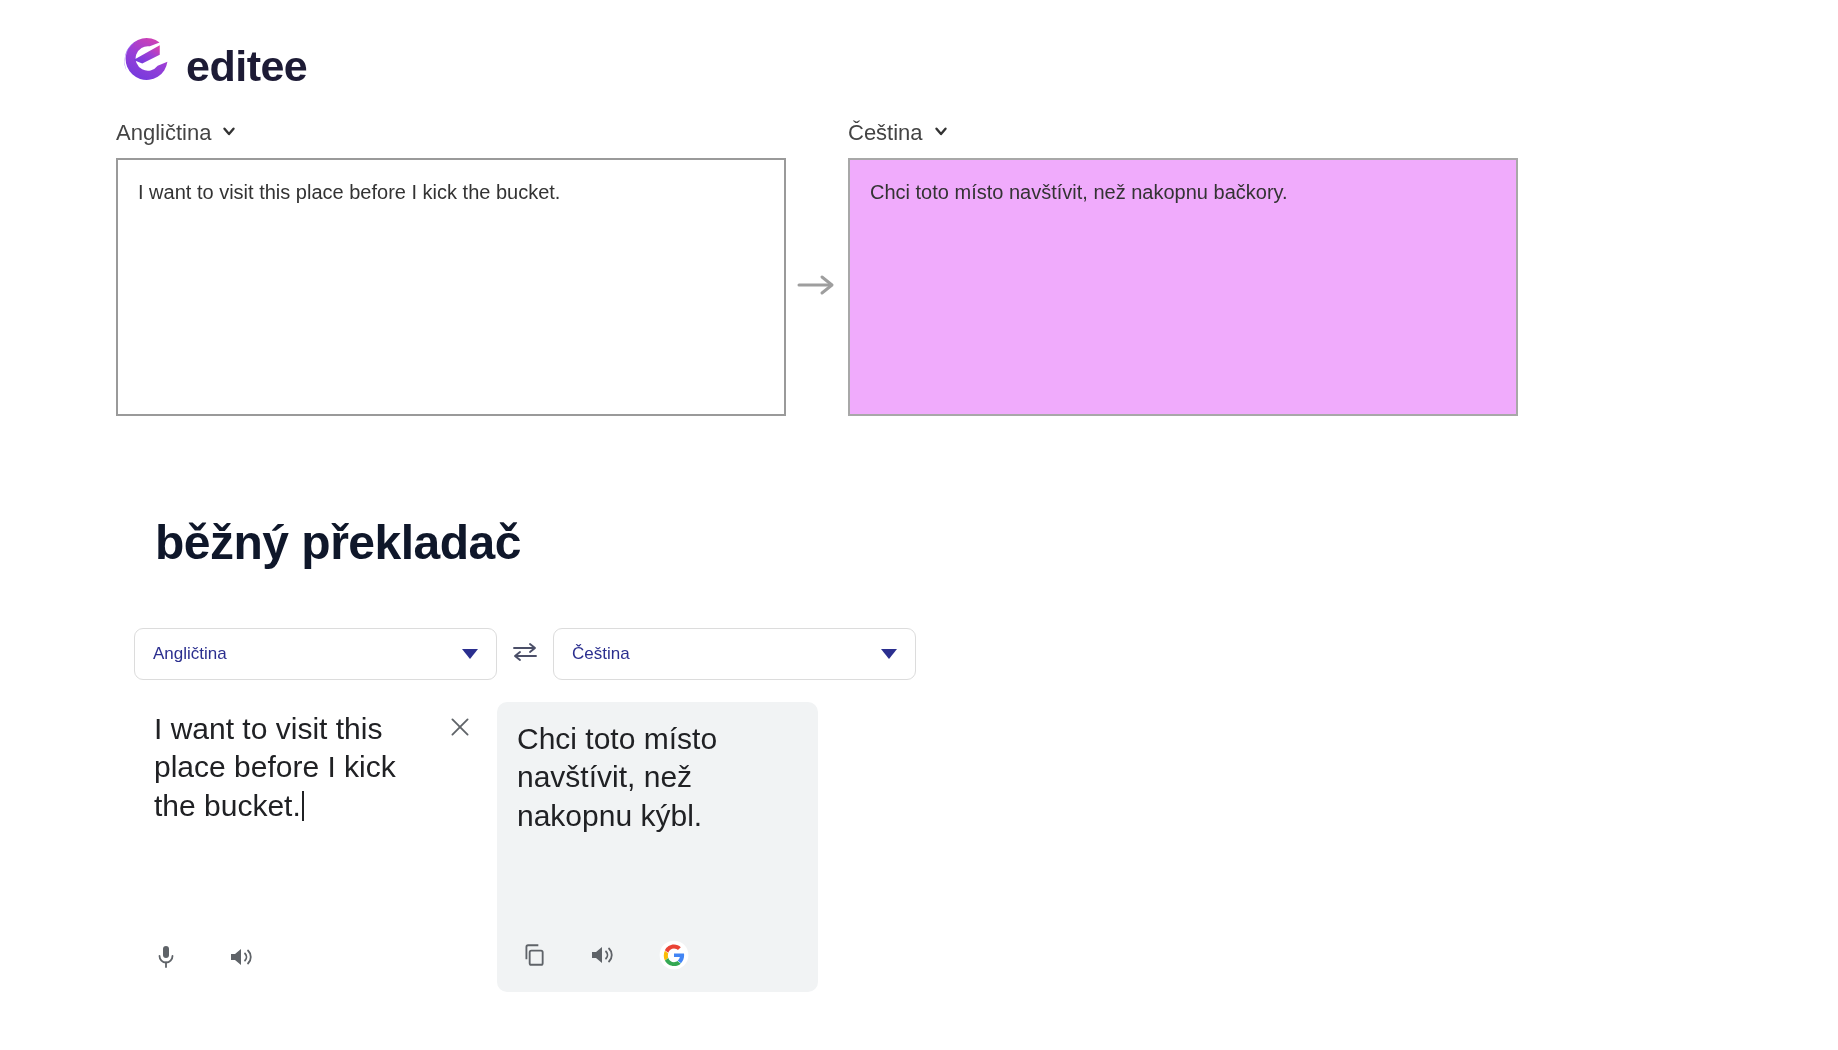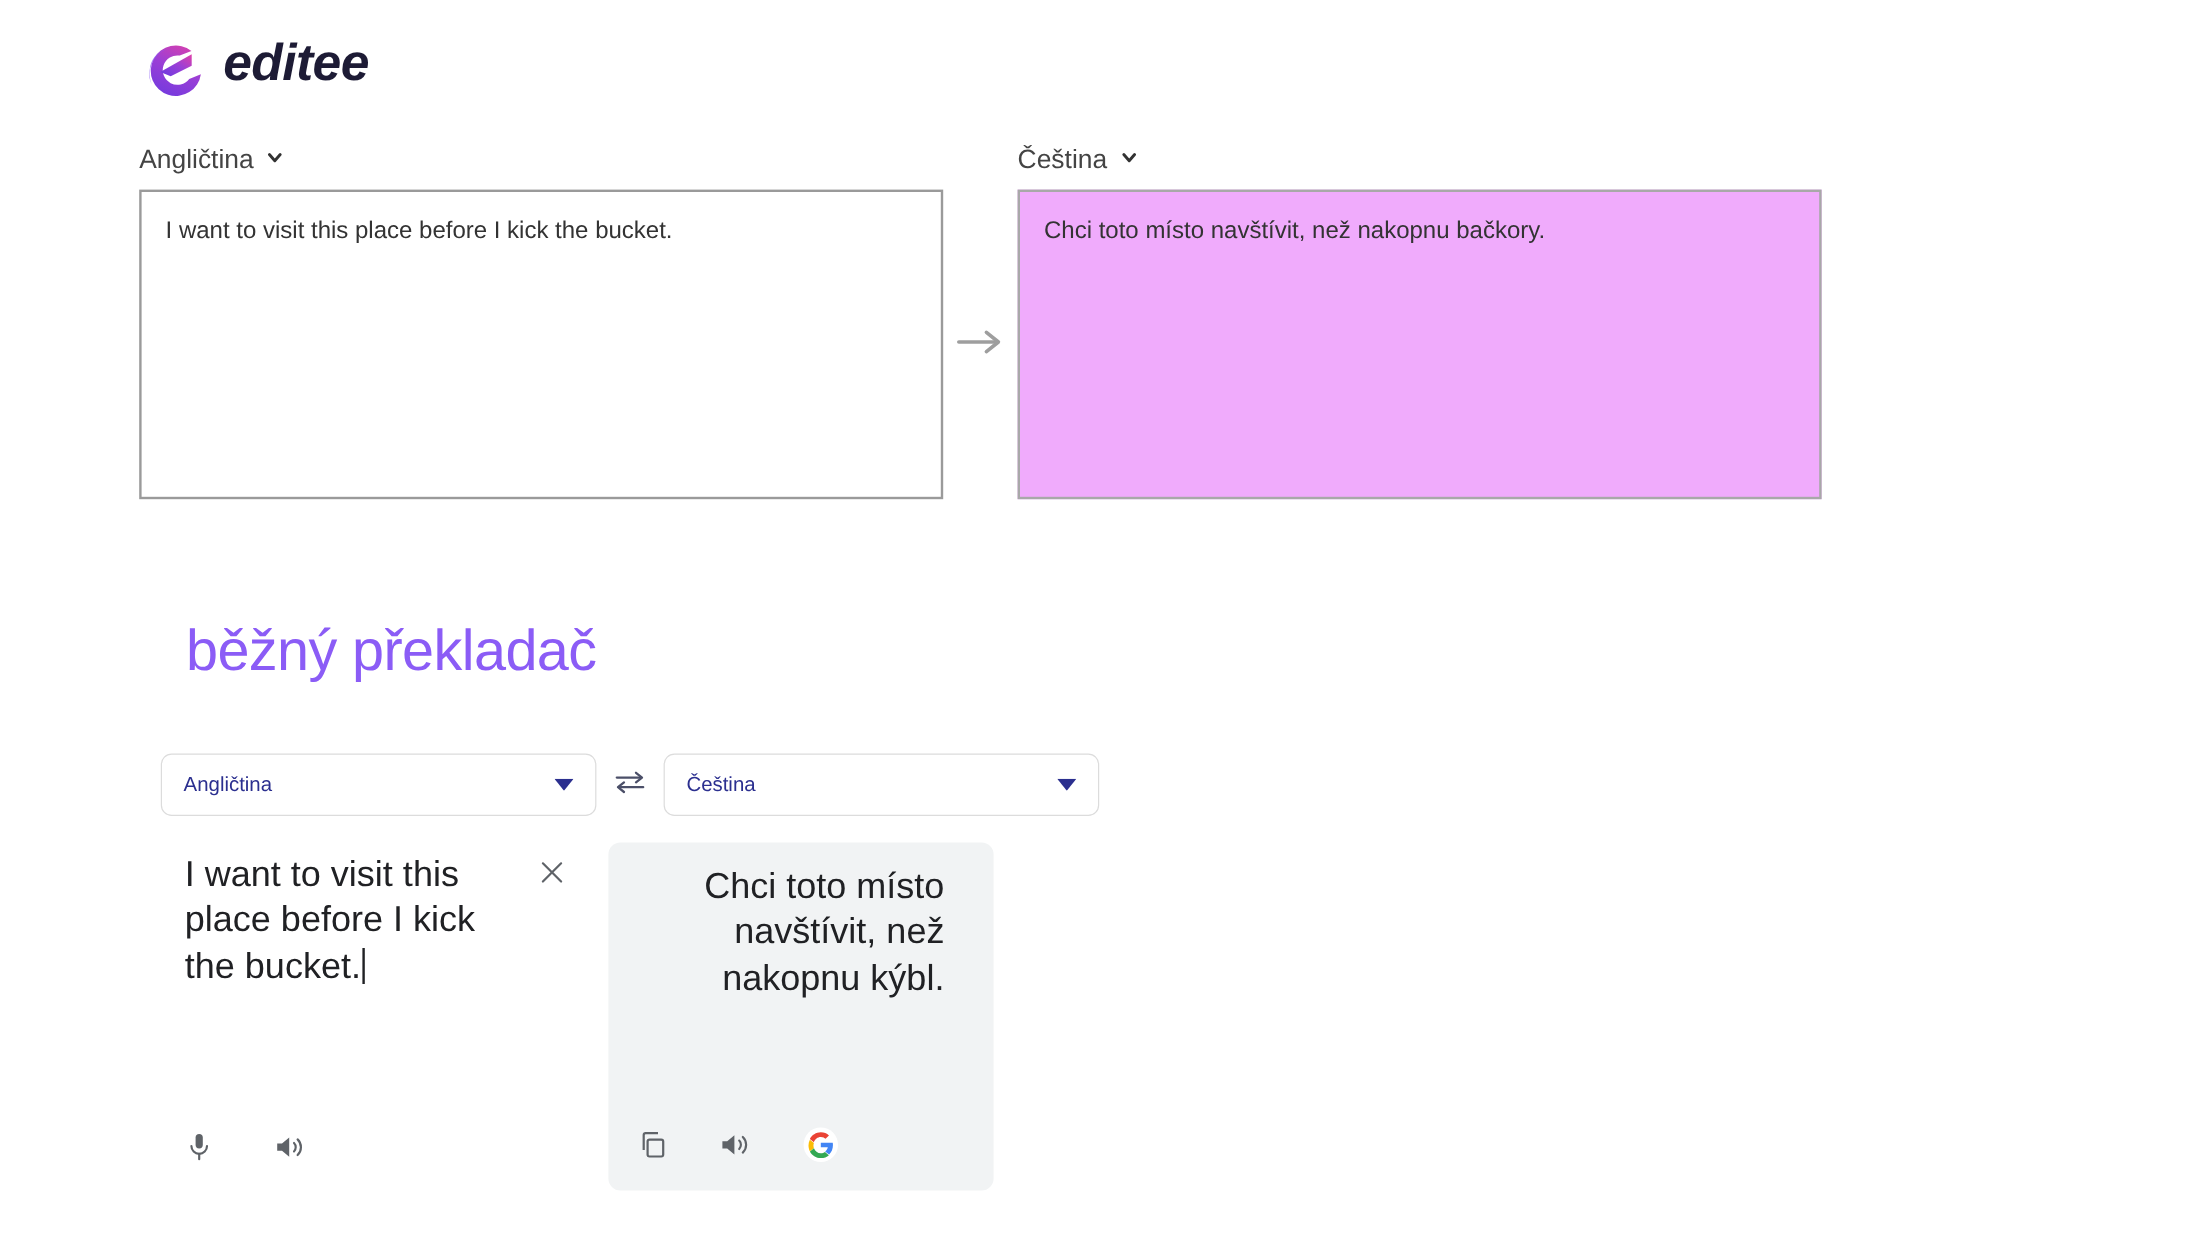--- a/index.html
+++ b/index.html
@@ -10,23 +10,22 @@
     font-family: "Liberation Sans", sans-serif;
     overflow: hidden;
   }
   .page { position: relative; width: 1838px; height: 1050px; background: #fff; }
 
   
   .brand {
     position: absolute;
     left: 116px; top: 32px;
     display: flex;
-    align-items: flex-start;
+    align-items: flex-end;
     gap: 14px;
-    font-style: italic;
   }
   .brand-mark { width: 56px; height: 56px; display: block; }
   .brand-name {
     font-size: 43px;
     font-weight: 700;
     color: #1d1b35;
     letter-spacing: -0.5px;
     line-height: 1;
   }
 
@@ -71,22 +70,22 @@
     display: flex;
     align-items: center;
     justify-content: center;
   }
 
   
   .section-heading {
     position: absolute;
     left: 155px; top: 515px;
     font-size: 48px;
-    font-weight: 400;
-    color: #8b5cf6;
+    font-weight: 700;
+    color: #0f172a;
     letter-spacing: -0.5px;
   }
 
   
   .gt {
     position: absolute;
     left: 134px; top: 628px;
     width: 820px;
   }
   .gt-selectors {
@@ -151,22 +150,21 @@
     gap: 50px;
   }
 
   .gt-target {
     width: 321px;
     min-height: 290px;
     background: #f1f3f4;
     border-radius: 10px;
     padding: 18px 20px 18px 20px;
     position: relative;
-    margin-left: 10px;
-    text-align: right;
+    margin-left: 0;
   }
   .gt-target-text {
     font-size: 30px;
     line-height: 1.28;
     color: #202124;
     width: 260px;
   }
   .gt-tgt-icons {
     position: absolute;
     left: 24px; bottom: 18px;

